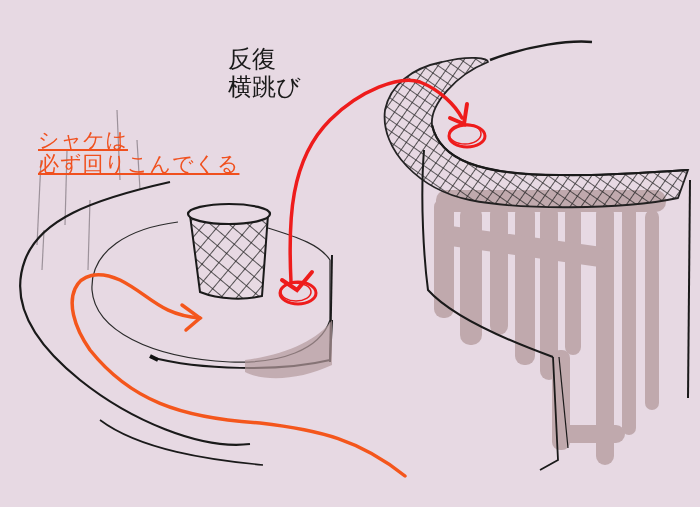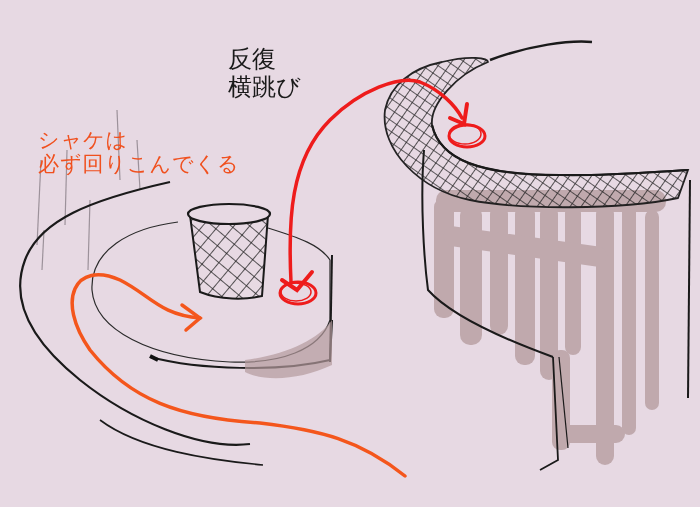--- a/index.html
+++ b/index.html
@@ -1,21 +1,21 @@
 <!DOCTYPE html>
 <html><head>
 <meta charset="utf-8">
 <style>
   html, body { margin: 0; padding: 0; }
   body { width: 700px; height: 507px; overflow: hidden; background: #e7d9e3; }
   #canvas { position: relative; width: 700px; height: 466px; background: #e7d9e3; }
   svg { position: absolute; left: 0; top: 0; }
   .label { position: absolute; white-space: pre; line-height: 1.15; font-family: "DejaVu Sans", sans-serif; }
   .label-black { color: #1a1a1a; font-size: 24px; left: 228px; top: 46px; }
-  .label-orange { color: #f0501e; font-size: 21px; left: 38px; top: 128px; letter-spacing: 1px; }
+  .label-orange { color: #f0501e; font-size: 21px; left: 38px; top: 128px; letter-spacing: 1px; text-decoration: underline; }
 </style>
 </head>
 <body>
 
 <div id="canvas">
   <svg width="700" height="507" viewBox="0 0 700 507">
     <defs>
       <pattern id="mesh" width="9" height="9" patternUnits="userSpaceOnUse" patternTransform="rotate(35)">
         <path d="M0 0 L0 9 M0 0 L9 0" stroke="#222" stroke-width="1.6" fill="none"></path>
       </pattern>

